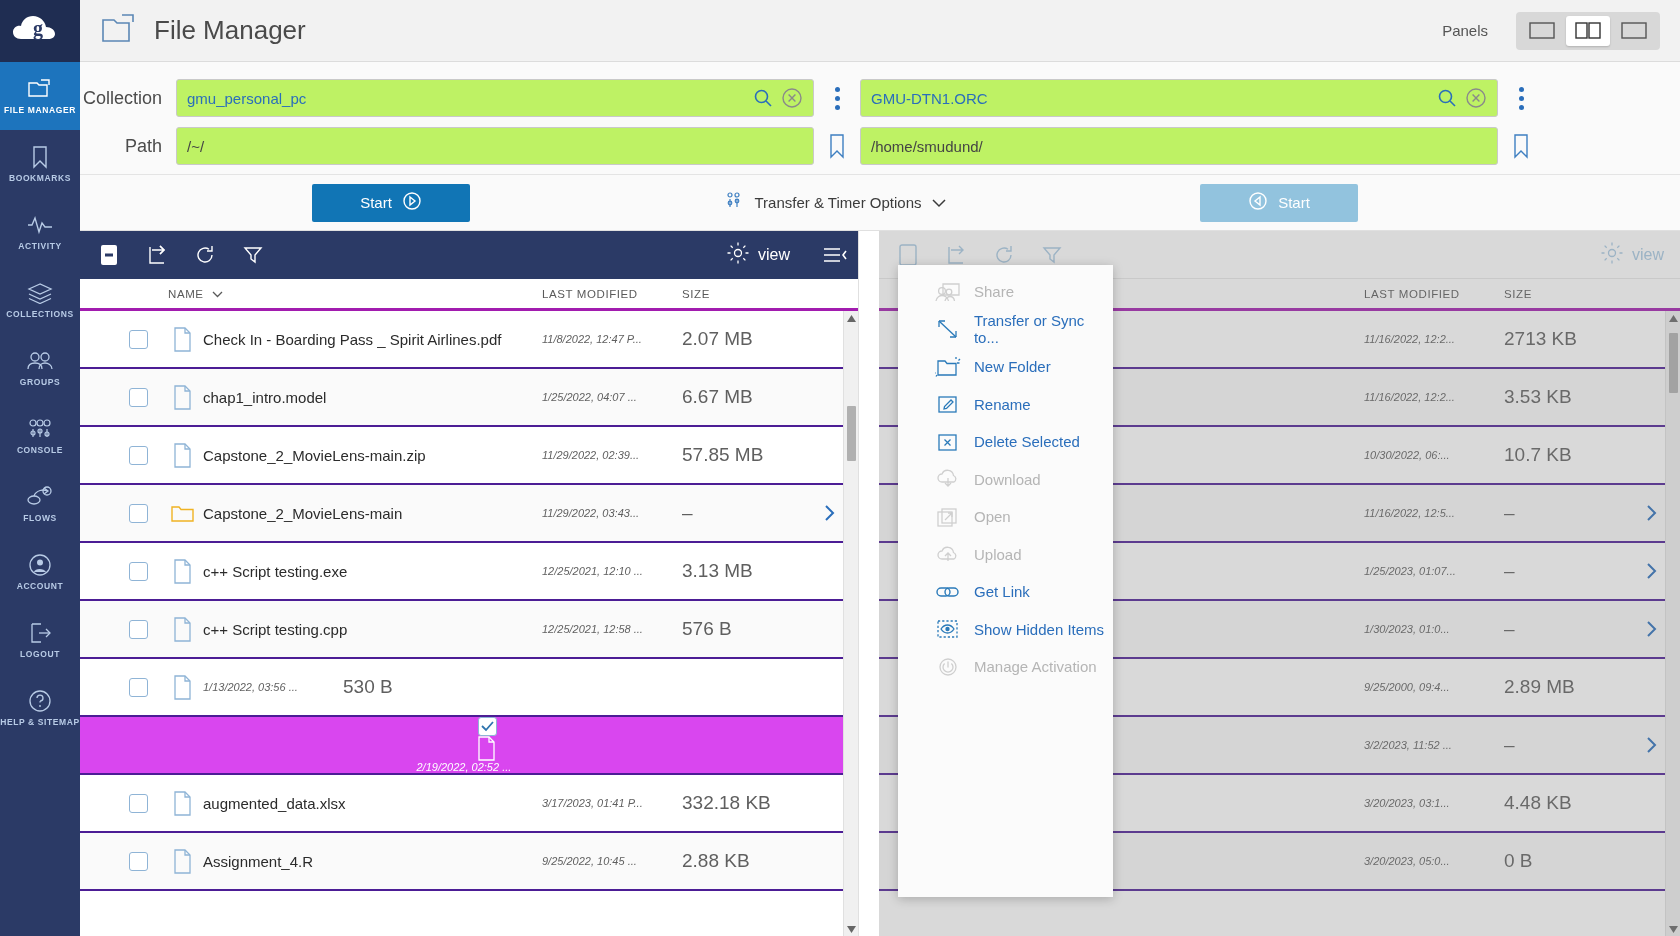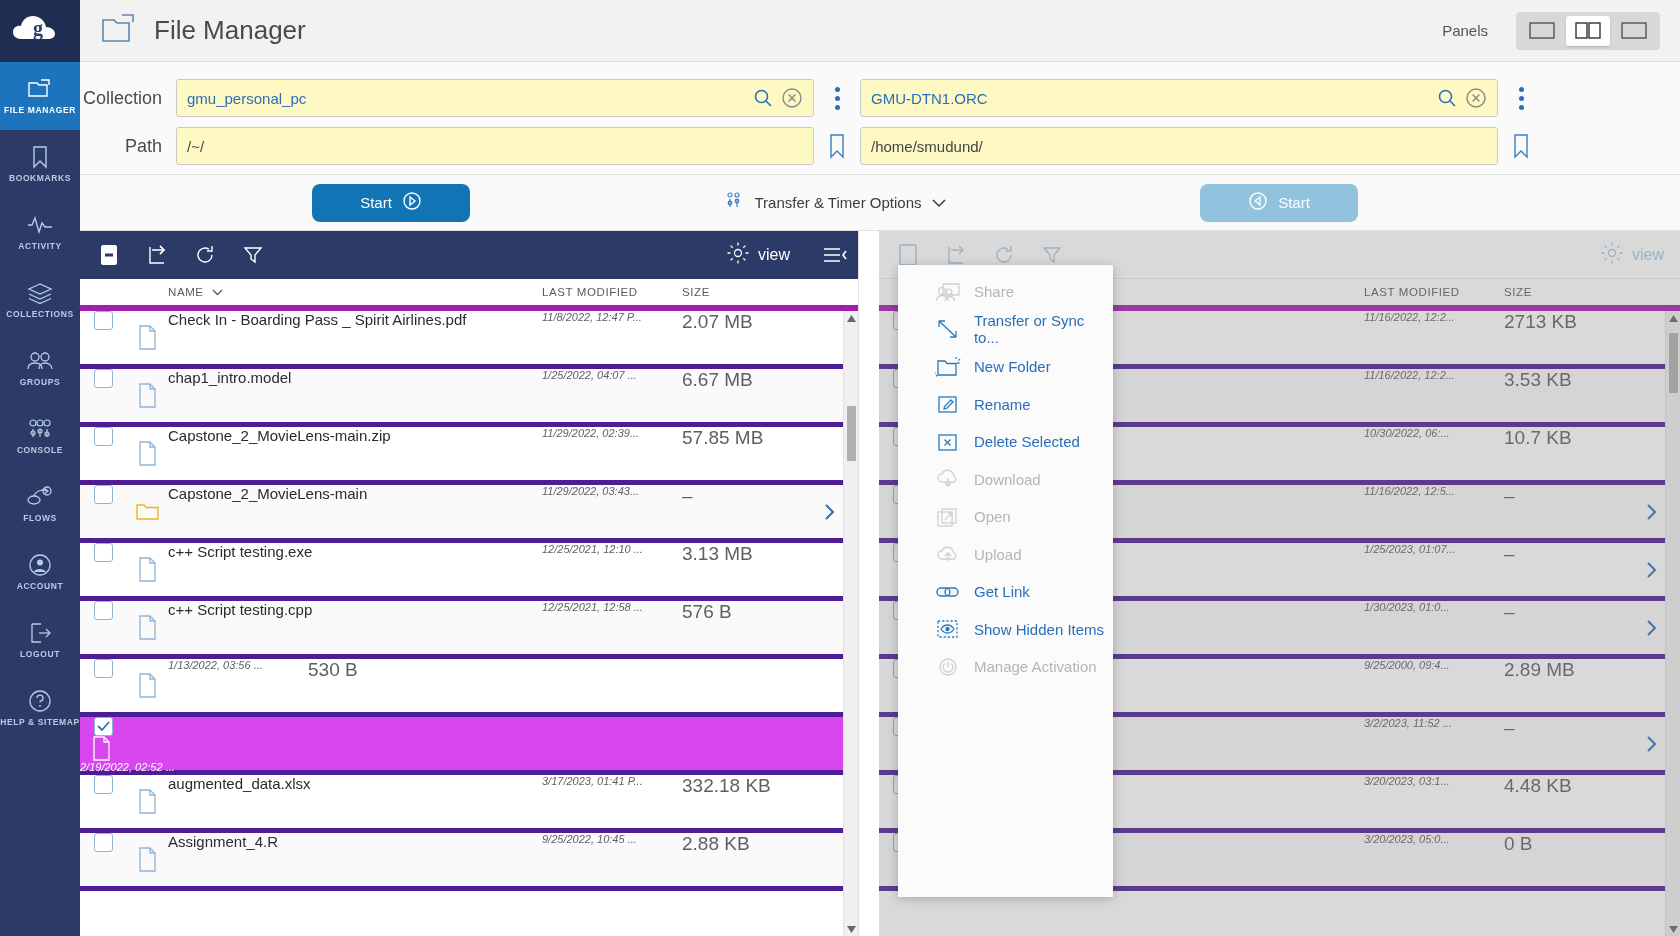--- a/index.html
+++ b/index.html
@@ -49,36 +49,36 @@
     border-radius:3px; cursor:pointer;
   }
   .panel-btn.sel { background:#fff; box-shadow:0 1px 2px rgba(0,0,0,.18); }
 
   
   .forms { background:#fafafa; padding:14px 0 6px 0; border-bottom:1px solid #e4e4e4;}
   .form-row { display:flex; align-items:center; height:44px; }
   .form-row + .form-row { margin-top:4px; }
   .lbl-cell { width:96px; text-align:right; padding-right:14px; font-size:18px; color:#4c4c4c; }
   .field {
-    height:38px; border:1px solid #c9c9c9; background:#fef9c3; border-radius:3px;
+    height:38px; border:1px solid #c9c9c9; background:#bef264; border-radius:3px;
     display:flex; align-items:center; padding:0 10px; position:relative;
   }
   .field .val { flex:1; font-size:15px; color:#2a6ebb; overflow:hidden; white-space:nowrap; }
   .field .val.plain { color:#444; }
   .field .fi { margin-left:8px; cursor:pointer; display:flex; }
   .left-field  { width:638px; }
   .right-field { width:638px; }
   .kebab { width:30px; display:flex; flex-direction:column; align-items:center; justify-content:center; gap:4px; cursor:pointer; margin:0 8px;}
   .kebab i { width:5px; height:5px; border-radius:50%; background:#2a6ebb; display:block;}
   .bkm { width:30px; display:flex; align-items:center; justify-content:center; cursor:pointer; margin:0 8px;}
 
   
   .xferbar { height:56px; background:#fafafa; display:flex; align-items:center; border-bottom:1px solid #e0e0e0;}
   .start-btn {
-    width:158px; height:38px; border-radius:8px; background:#1175b5; color:#fff;
+    width:158px; height:38px; border-radius:2px; background:#1175b5; color:#fff;
     display:flex; align-items:center; justify-content:center; gap:10px;
     font-size:15px; cursor:pointer;
   }
   .start-btn.disabled { background:#92c3de; }
   .xfer-opts { display:flex; align-items:center; gap:9px; color:#3b3b3b; font-size:15px; cursor:pointer; }
 
   
   .panes { flex:1; display:flex; min-height:0;gap:20px; }
   .pane { position:relative; display:flex; flex-direction:column; min-height:0; }
   .pane.left  { width:779px; border-right:1px solid #e0e0e0;}
@@ -93,33 +93,33 @@
   .tb-spacer { flex:1; }
   .view-grp { display:flex; align-items:center; gap:8px; cursor:pointer; font-size:16px;}
   .hamb {
     width:46px; height:48px; display:flex; align-items:center; justify-content:center;
     background:#2b3a66; color:#fff; cursor:pointer; margin-right:-16px;
   }
 
   
   .colhead {
     height:32px; display:flex; align-items:center; font-size:11.5px; color:#5a5a5a;
-    letter-spacing:.6px; border-bottom:6px solid #a21caf; background:#fff;
+    letter-spacing:.6px; border-bottom:3px solid #a21caf; background:#fff;
   }
   .c-chk  { width:46px; }
   .c-ico  { width:42px; }
   .c-name { flex:1; }
   .c-mod  { width:140px; }
   .c-size { width:120px; }
   .c-arr  { width:56px; }
 
   .rows { flex:1; overflow:hidden; position:relative; background:#fff;}
   .row {
-    height:58px; display:flex; font-size:15px; color:#2b2b2b;
-    border-bottom:5px solid #4c1d95; cursor:pointer;
+    height:58px; display:flex; align-items:center; font-size:15px; color:#2b2b2b;
+    border-bottom:2px solid #4c1d95; cursor:pointer;padding-left:35px;
   }
   .row.alt  { background:#fafafa; }
   .row.sel  { background:#d946ef; color:#fff;flex-direction:column; }
   .row .nm  { flex:1; overflow:hidden; white-space:nowrap; text-overflow:ellipsis; padding-right:6px;}
   .row .md  { width:140px; font-style:italic; font-size:11px; color:#5f5f5f; }
   .row .sz  { width:120px; font-size:19px; color:#5f5f5f; }
   .row.sel .md, .row.sel .sz { color:#fff; }
   .row .ar  { width:56px; display:flex; align-items:center; justify-content:center;}
   .chkbox {
     width:19px; height:19px; border:1.5px solid #8fb4d6; border-radius:3px; background:#fff;

